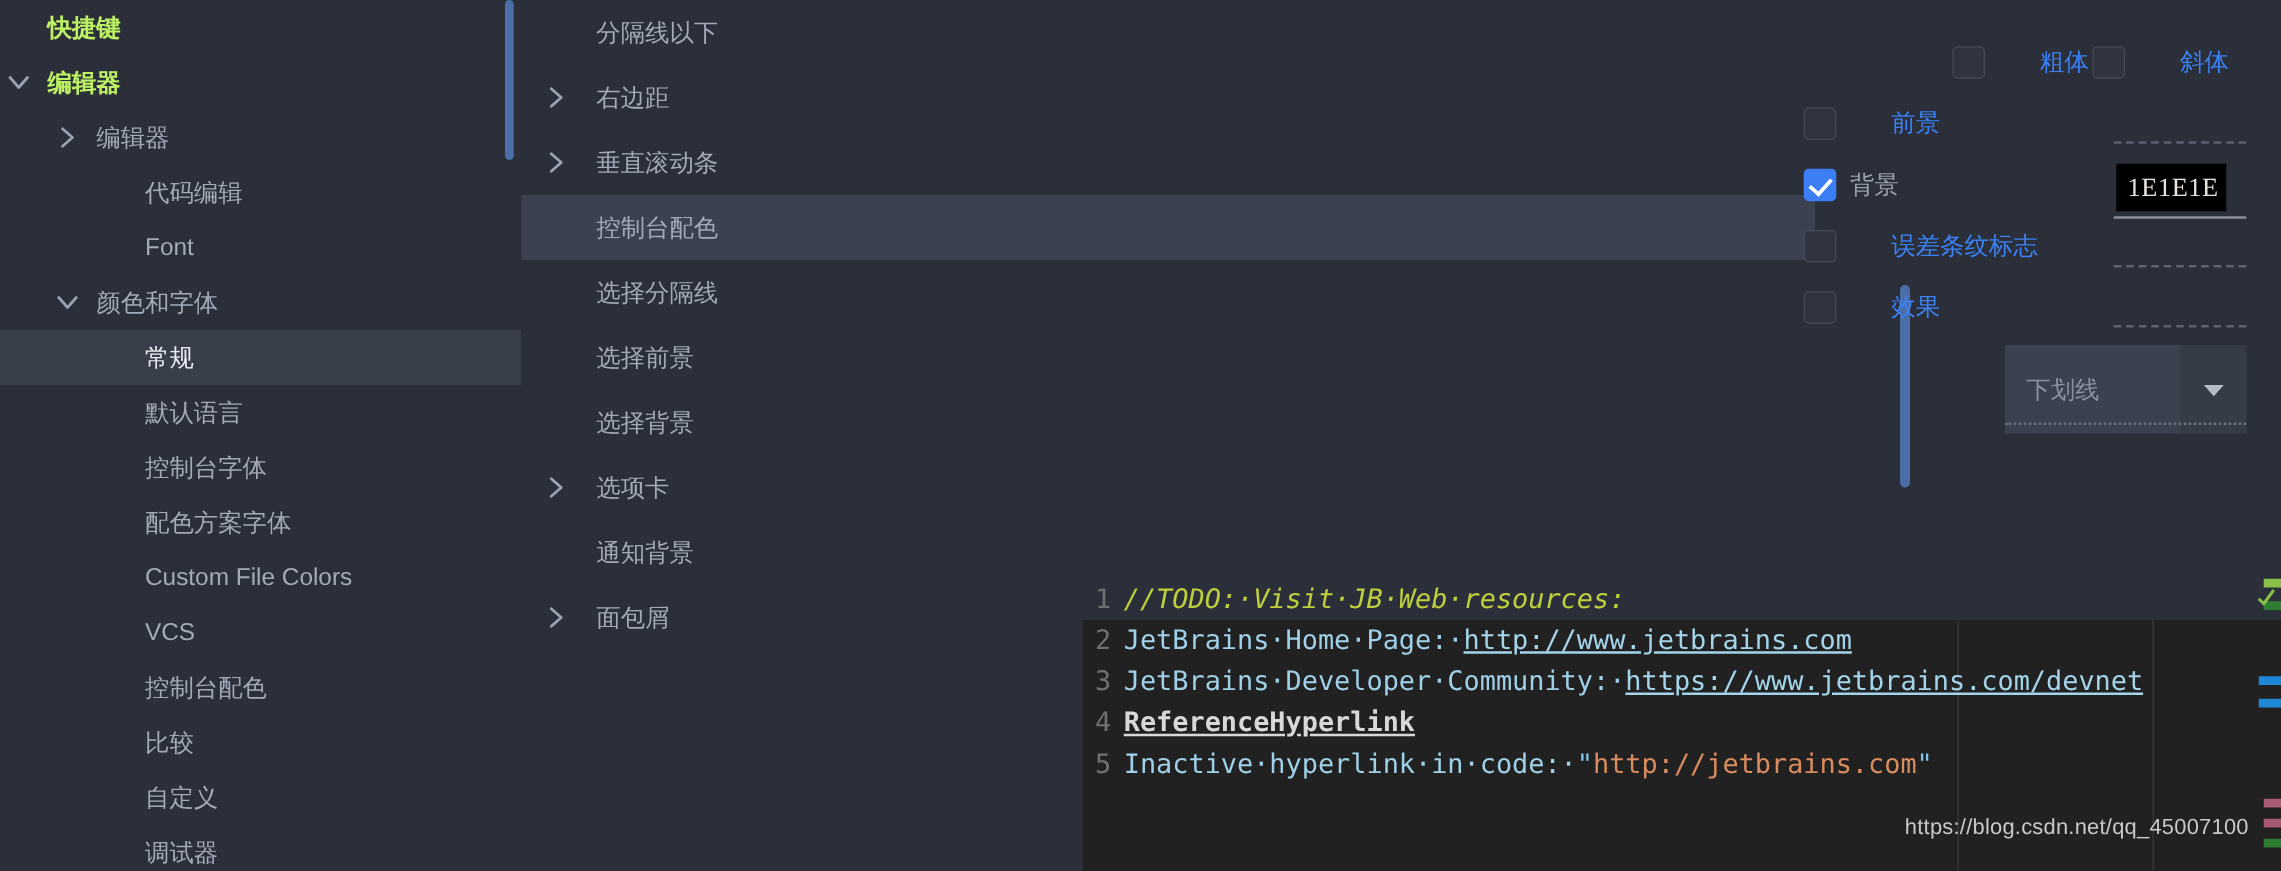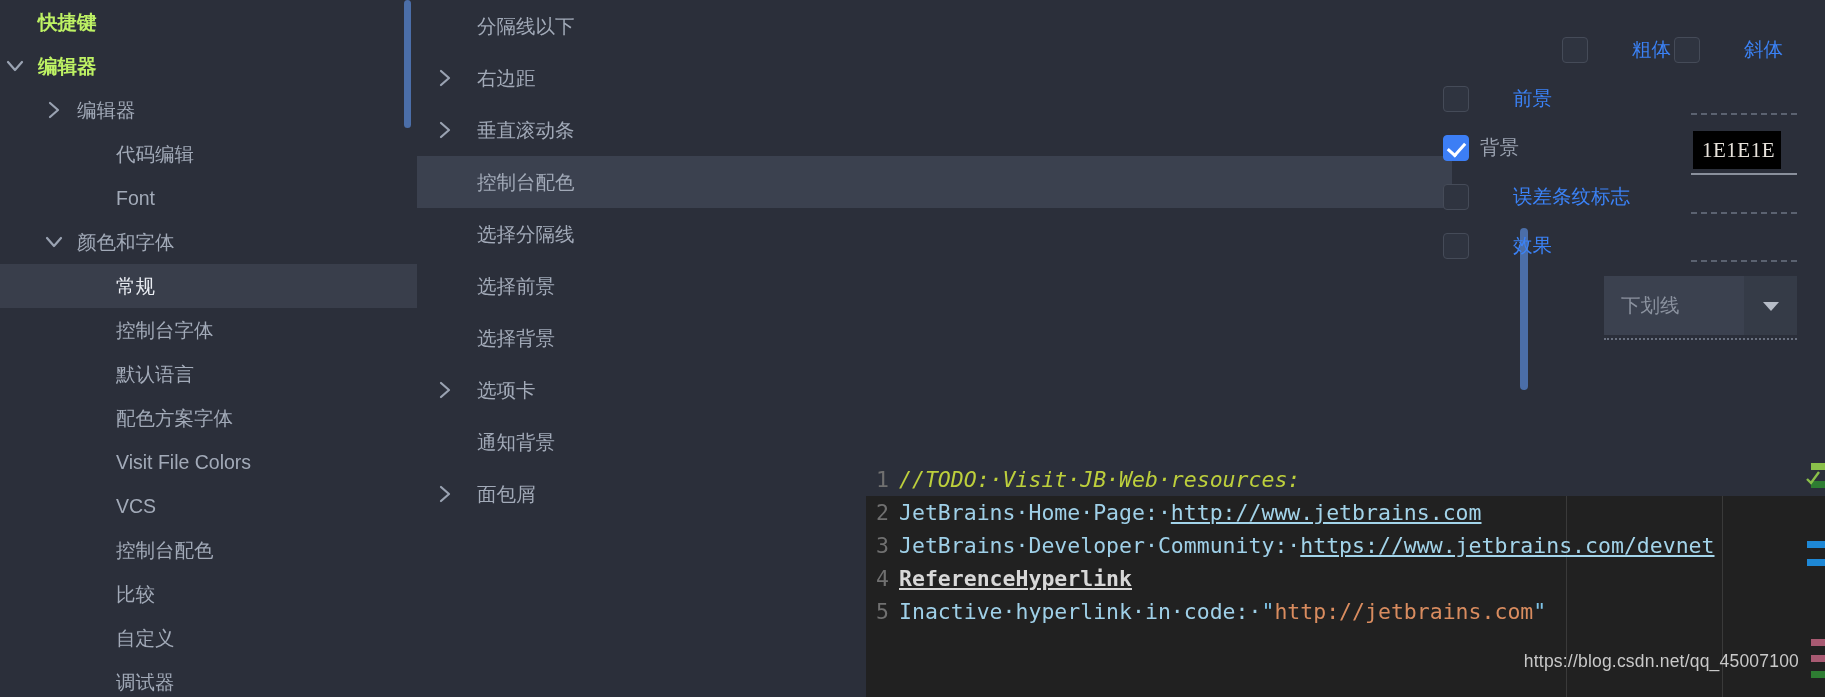--- a/index.html
+++ b/index.html
@@ -310,33 +310,33 @@
             </svg>
           </span>
           <span style="padding-left: 12px;">颜色和字体</span>
         </div>
         <div class="tree-item selected">
           <span class="tw" style="margin-left: 82px;"></span>
           <span style="padding-left: 12px;">常规</span>
         </div>
         <div class="tree-item">
           <span class="tw" style="margin-left: 82px;"></span>
+          <span style="padding-left: 12px;">默认语言</span>
+        </div>
+        <div class="tree-item">
+          <span class="tw" style="margin-left: 82px;"></span>
           <span style="padding-left: 12px;">控制台字体</span>
         </div>
         <div class="tree-item">
           <span class="tw" style="margin-left: 82px;"></span>
-          <span style="padding-left: 12px;">默认语言</span>
-        </div>
-        <div class="tree-item">
-          <span class="tw" style="margin-left: 82px;"></span>
           <span style="padding-left: 12px;">配色方案字体</span>
         </div>
         <div class="tree-item">
           <span class="tw" style="margin-left: 82px;"></span>
-          <span style="padding-left: 12px;">Visit File Colors</span>
+          <span style="padding-left: 12px;">Custom File Colors</span>
         </div>
         <div class="tree-item">
           <span class="tw" style="margin-left: 82px;"></span>
           <span style="padding-left: 12px;">VCS</span>
         </div>
         <div class="tree-item">
           <span class="tw" style="margin-left: 82px;"></span>
           <span style="padding-left: 12px;">控制台配色</span>
         </div>
         <div class="tree-item">
@@ -447,21 +447,21 @@
         <span>误差条纹标志</span>
       </div>
       <div class="dotline" style="left:486px; top:212px; width:106px;"></div>
 
       <div class="cbrow disabled" style="left:238px; top:232px;">
         <span class="cb" id="cb-eff"></span>
         <span>效果</span>
       </div>
       <div class="dotline" style="left:486px; top:260px; width:106px;"></div>
 
-      <div class="combo" style="left:399px; top:276px; width:193px; height:59px;">
+      <div class="combo" style="left:399px; top:276px; width:193px; height:71px;">
         <span class="ctext">下划线</span>
         <span class="carrow">
           <svg width="20" height="14" viewBox="0 0 20 14">
               <polygon points="2,3 18,3 10,12" fill="#b6bcc7"></polygon>
             </svg>
         </span>
       </div>
       <div class="dotline" style="left:399px; top:338px; width:193px; border-top-style:dotted; border-color:#6a7180;"></div>
     </div>
 

